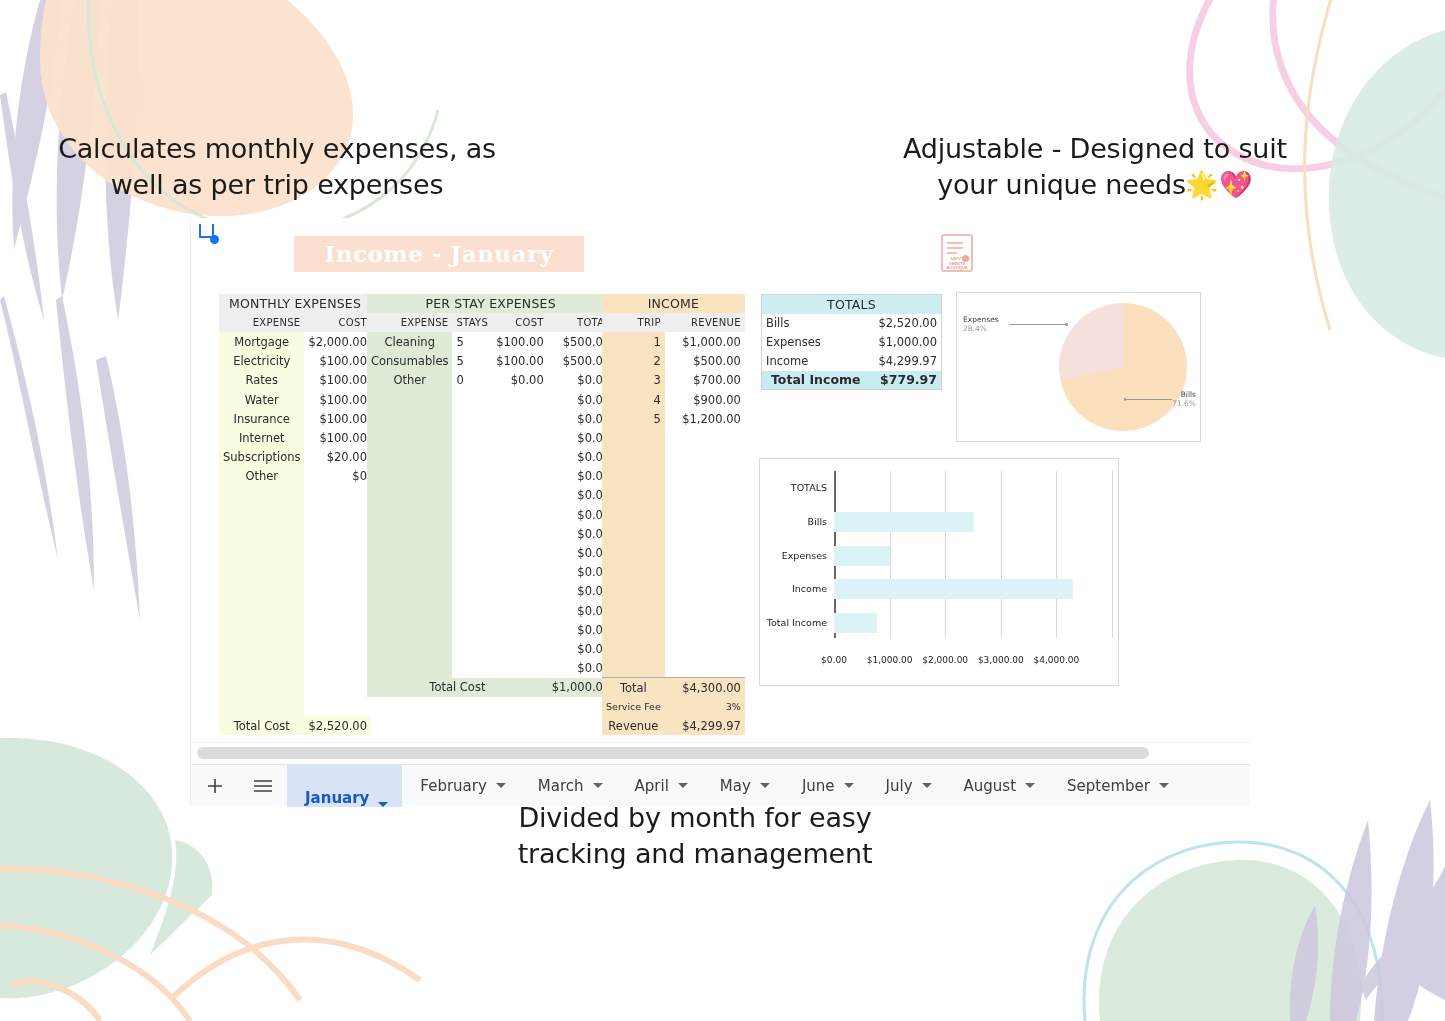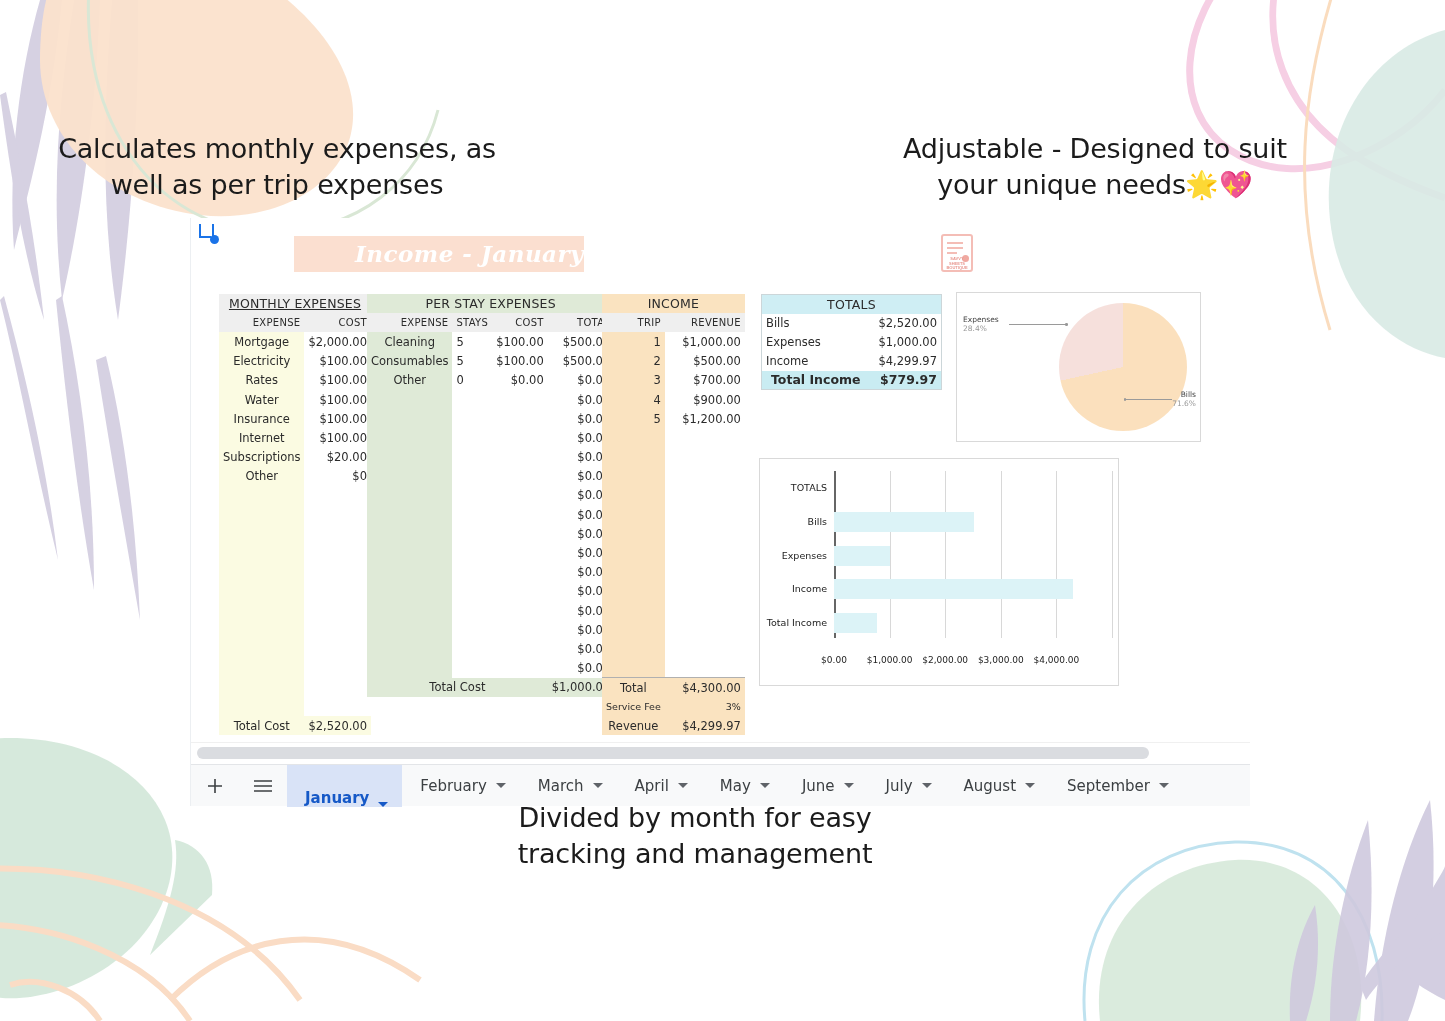--- a/index.html
+++ b/index.html
@@ -45,23 +45,23 @@
   .cell-cursor .l2 { position:absolute; left:0; bottom:6px; width:12px; height:2px; background:#1a73e8; }
   .cell-cursor .l3 { position:absolute; left:13px; top:0; width:2px; height:12px; background:#1a73e8; }
   .cell-cursor .dot{ position:absolute; left:11px; bottom:0; width:9px; height:9px; border-radius:50%; background:#1a73e8; }
 
   
   .title-banner {
     position: absolute; left: 103px; top: 18px; width: 290px; height: 36px;
     background: #fbdfd0;
   }
   .title-banner span {
-    display:block; text-align:right; line-height:36px;
+    display:block; text-align:center; line-height:36px;
     font-family: "DejaVu Serif", serif;
-    font-style: italic; font-weight: 700;
+    font-weight: 700;
     font-size: 23px; color:#ffffff; letter-spacing:0.5px;
   }
 
   
   .insta { position:absolute; left: 600px; top: 18px; width: 180px; }
   .insta .l { font-family:"DejaVu Serif", serif; font-style:italic; font-size:13.5px; color:#f3b7b1; line-height:1.45; }
   .insta .l2 { font-size:13px; }
   .insta-logo {
     position:absolute; left: 750px; top: 16px; width: 32px; height: 38px;
     border: 2px solid #f4bdb6; border-radius: 3px; background:#fff;
@@ -75,21 +75,21 @@
              font-family:"DejaVu Sans", sans-serif; }
   table.ss td, table.ss th { padding: 0 4px; height: 19.2px; font-weight: 400;
                              white-space: nowrap; vertical-align: middle; }
   .hdr-title { text-align:center; font-weight:600; font-size:12.5px; letter-spacing:.2px; }
   .hdr-col { background:#efefef; font-weight:600; font-size:10px; text-align:right; letter-spacing:.3px; }
   .num { text-align:right; }
   .lbl { text-align:center; }
 
   
   #tbl-monthly { position:absolute; left:28px; top:76px; }
-  #tbl-monthly .hdr-title { background:#efefef;text-decoration:underline; }
+  #tbl-monthly .hdr-title { background:#efefef; }
   #tbl-monthly .c-name { background:#fbfbe2; width:78px; }
   #tbl-monthly .c-cost { background:#ffffff; width:52px; }
   #tbl-monthly .tot td { background:#fbfbe2; }
   #tbl-monthly .spacer td { height:19.2px; }
 
   
   #tbl-stay { position:absolute; left:176px; top:76px; }
   #tbl-stay .hdr-title { background:#dfead7; }
   #tbl-stay .c-name { background:#dfead7; width:76px;margin-top:16px; }
   #tbl-stay .c-stay { background:#ffffff; width:30px; text-align:left; }

